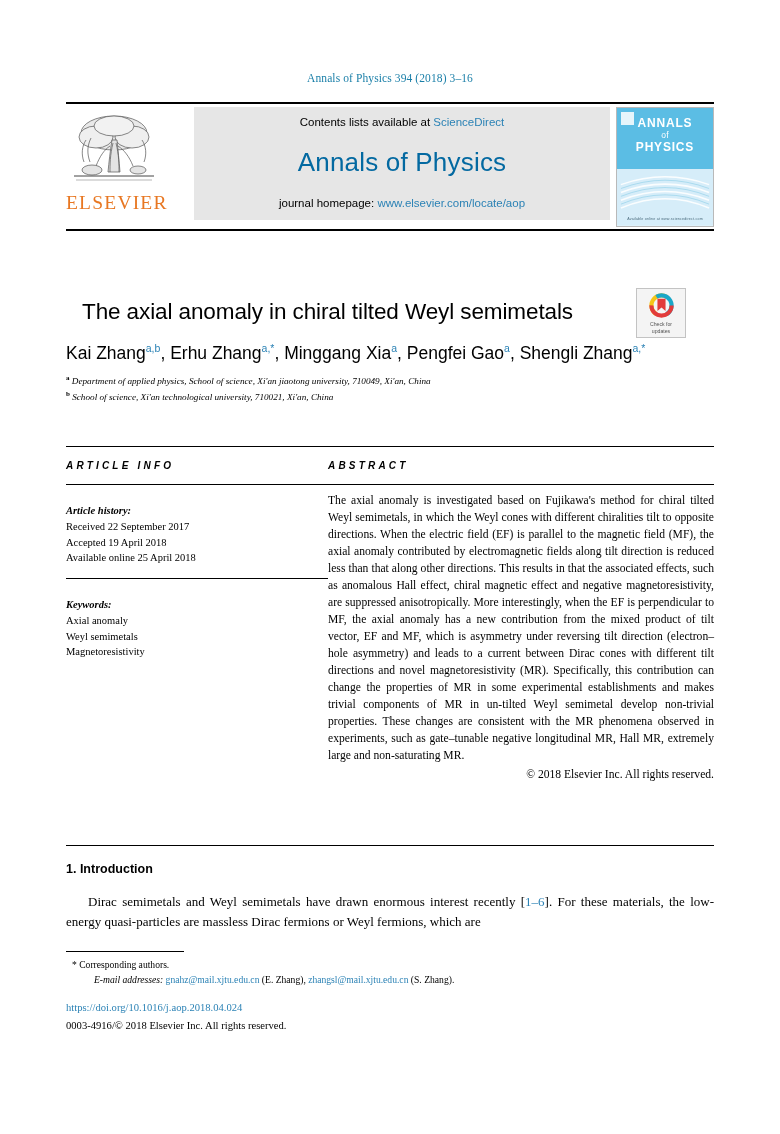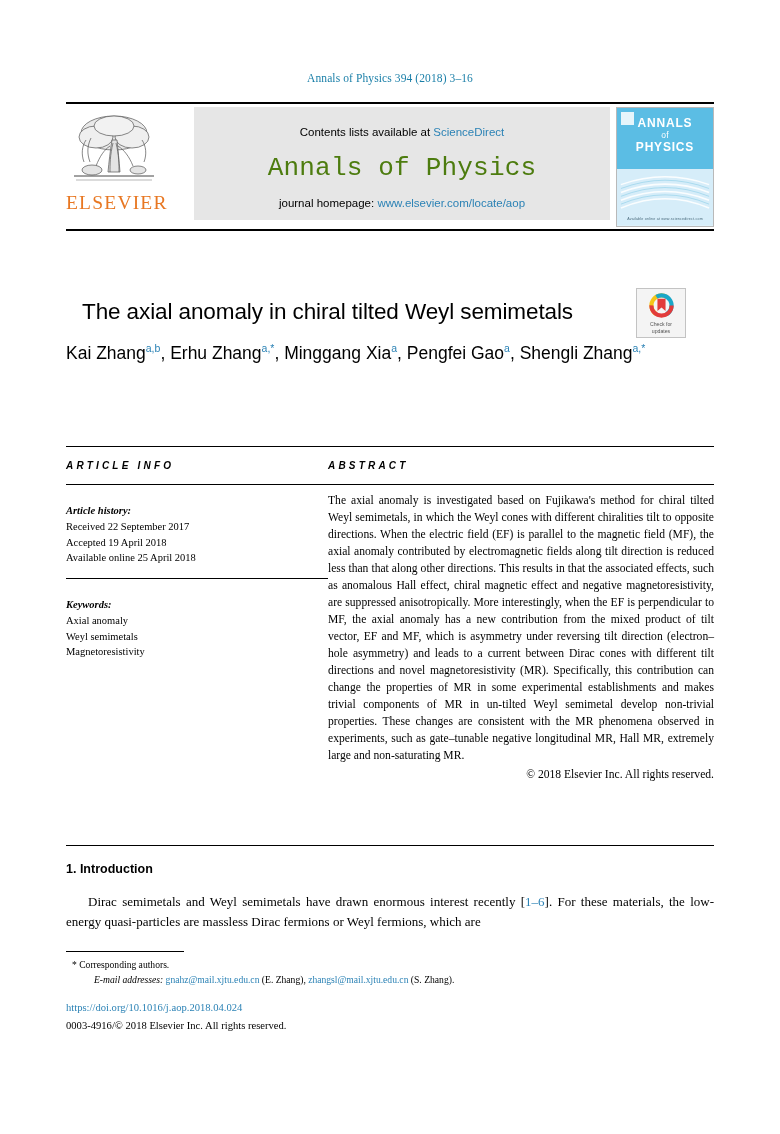--- a/index.html
+++ b/index.html
@@ -79,33 +79,33 @@
   .contents-box {
     flex: 1;
     background: #e6e6e6;
     margin-left: 10px;
     margin-right: 6px;
     height: 113px;
     display: flex;
     flex-direction: column;
     align-items: center;
     justify-content: space-between;
-    padding: 19px 0 11px 0;
+    padding: 9px 0 11px 0;
     box-sizing: border-box;
   }
   .contents-line {
     font-family: "Liberation Sans", sans-serif;
     font-size: 11.5px;
     color: #000;
   }
   .contents-line .sd-link { color: #2b82b5; }
   .journal-name {
-    font-family: Liberation Mono, monospace;
+    font-family: Liberation Sans, sans-serif;
     font-size: 26px;
-    color: #4d7c0f;
+    color: #0369a1;
     letter-spacing: .2px;
   }
   .homepage-line {
     font-family: "Liberation Sans", sans-serif;
     font-size: 11.5px;
     color: #000;
   }
   .homepage-line .hp-link { color: #2b82b5; }
 
   .cover-thumb {
@@ -437,20 +437,24 @@
       <div class="crossmark-text">
         <div>Check for</div>
         <div>updates</div>
       </div>
     </div>
 
     <div class="authors">
       <span><span>Kai Zhang</span><sup>a,b</sup><span>, </span></span><span><span>Erhu Zhang</span><sup>a,*</sup><span>, </span></span><span><span>Minggang Xia</span><sup>a</sup><span>, </span></span><span><span>Pengfei Gao</span><sup>a</sup><span>, </span></span><span><span>Shengli Zhang</span><sup>a,*</sup></span>
     </div>
 
+    <div class="affils">
+      <div><sup>a</sup> <span>Department of applied physics, School of science, Xi'an jiaotong university, 710049, Xi'an, China</span></div>
+      <div><sup>b</sup> <span>School of science, Xi'an technological university, 710021, Xi'an, China</span></div>
+    </div>
   </div>
 
   <div class="info-rule-top"></div>
 
   <div class="two-col">
 
     <div class="col-info">
       <div class="sec-heading">ARTICLE INFO</div>
       <div class="hr-dark"></div>
       <div class="info-label">Article history:</div>

